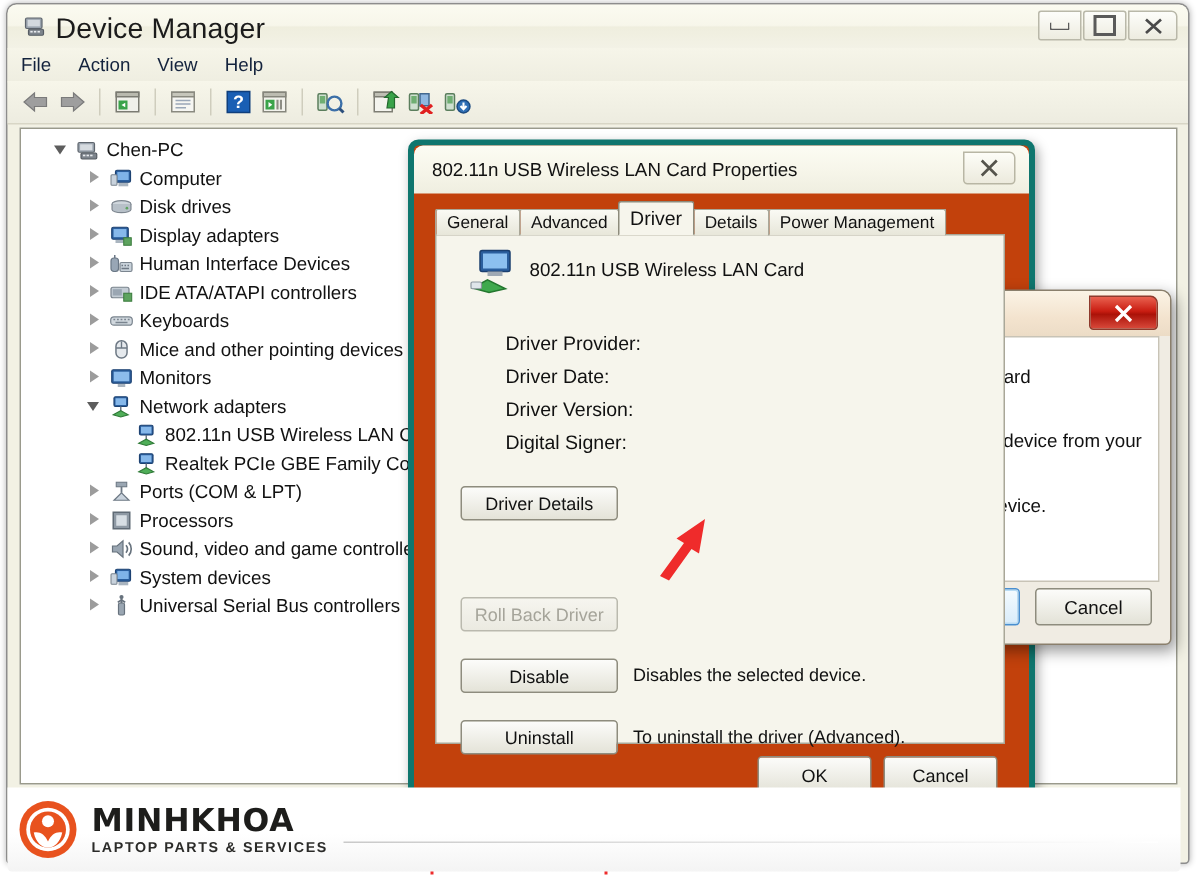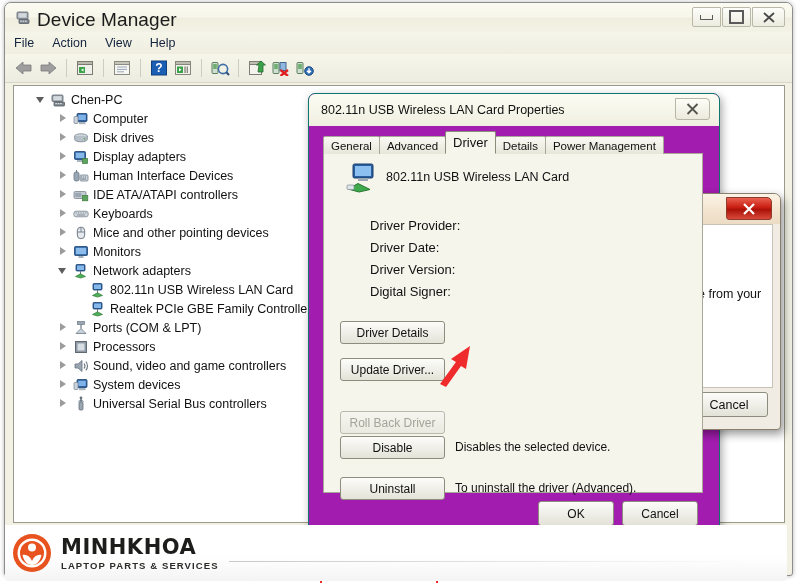--- a/index.html
+++ b/index.html
@@ -88,24 +88,23 @@
   .arrow-open::before{
     content:"";position:absolute;left:0;top:2px;
     border-left:4.5px solid transparent;border-right:4.5px solid transparent;
     border-top:6px solid #5d5d5d;
   }
   .tree-ico{width:16px;height:16px;margin-right:4px;flex:0 0 auto;}
 
   
   #prop-dlg{
     position:absolute;left:272px;top:93px;width:410px;height:452px;
-    border:1px solid #0f766e;border-radius:7px 7px 3px 3px;
-    background:#a21caf;
+    border:4px solid #0f766e;border-radius:7px 7px 3px 3px;
+    background:#c2410c;
     box-shadow:2px 3px 8px rgba(0,0,0,.35);
-    margin-left:36px;
   }
   #prop-title{
     position:absolute;left:0;top:0;right:0;height:32px;
     border-radius:6px 6px 0 0;
     background:linear-gradient(to bottom,#fcfcf3,#f6f5e9 55%,#efeee0);
   }
   #prop-title-text{position:absolute;left:12px;top:9px;font-size:12.5px;color:#111;}
   #prop-close{
     position:absolute;right:9px;top:4px;width:33px;height:20px;
     background:linear-gradient(to bottom,#fdfdf7,#eceadd);
@@ -575,22 +574,21 @@
           <rect x="1" y="22" width="7" height="4.5" rx="1" fill="#dfe5ea" stroke="#8c959e" stroke-width=".8"></rect>
         </svg>
         <div class="dev-name">802.11n USB Wireless LAN Card</div>
 
         <div class="field-label" style="top:64px;">Driver Provider:</div>
         <div class="field-label" style="top:86px;">Driver Date:</div>
         <div class="field-label" style="top:108px;">Driver Version:</div>
         <div class="field-label" style="top:130px;">Digital Signer:</div>
 
         <div class="side-btn" style="top:167px;">Driver Details</div>
-        <div class="side-btn" style="top:204px;">Update Driver...</div>
-        <div class="side-btn disabled" style="top:257px;">Roll Back Driver</div>
+        <div class="side-btn disabled" style="top:241px;">Roll Back Driver</div>
         <div class="side-btn" style="top:282px;">Disable</div>
         <div class="side-btn" style="top:323px;">Uninstall</div>
 
         <div class="side-desc" style="top:286px;">Disables the selected device.</div>
         <div class="side-desc" style="top:327px;">To uninstall the driver (Advanced).</div>
       </div>
 
       <div id="prop-okcancel">
         <div class="dlg-btn">OK</div>
         <div class="dlg-btn">Cancel</div>

